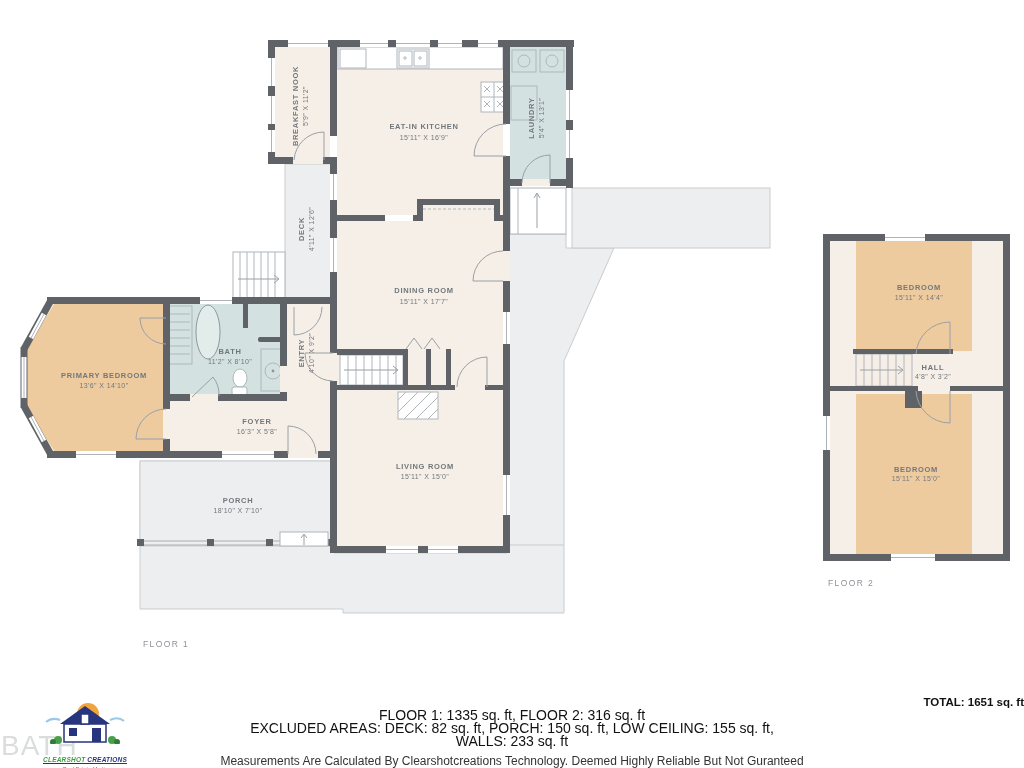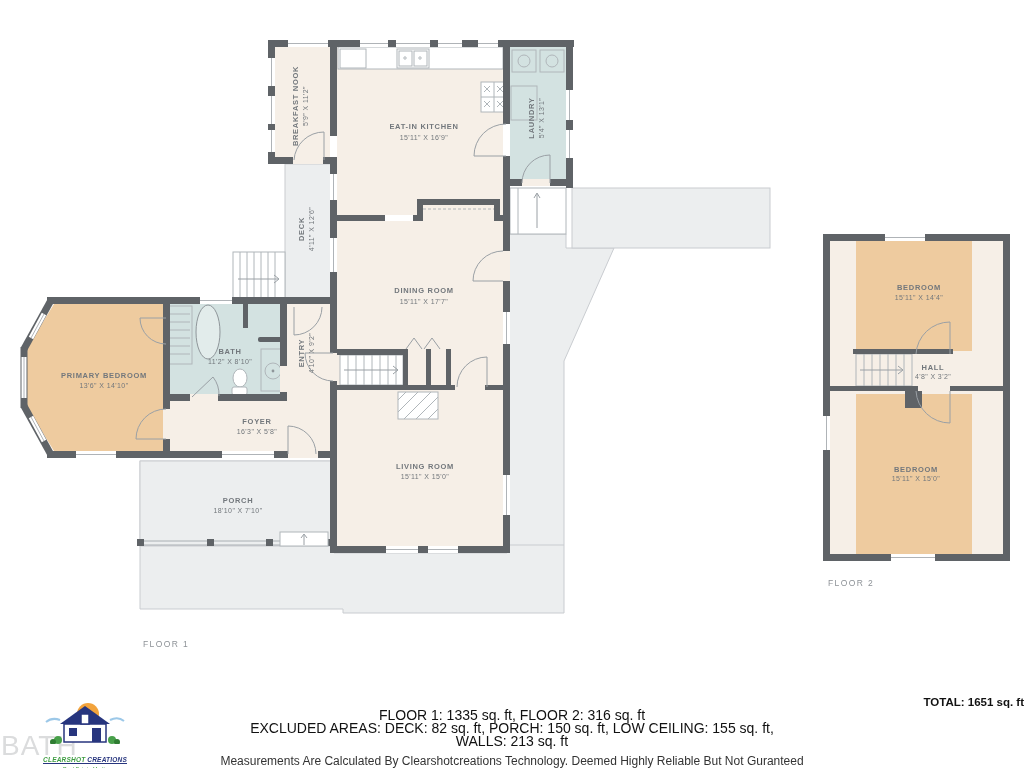--- a/index.html
+++ b/index.html
@@ -340,21 +340,21 @@
     </g>
     <text class="floor-label" x="828" y="570">FLOOR 2</text>
   </g>
 </svg>
 
 
 <div class="summary">
   <div class="l1">TOTAL: 1651 sq. ft</div>
   <div class="ln">FLOOR 1: 1335 sq. ft, FLOOR 2: 316 sq. ft</div>
   <div class="ln">EXCLUDED AREAS: DECK: 82 sq. ft, PORCH: 150 sq. ft, LOW CEILING: 155 sq. ft,</div>
-  <div class="ln">WALLS: 213 sq. ft</div>
+  <div class="ln">WALLS: 233 sq. ft</div>
   <div class="disc">Measurements Are Calculated By Clearshotcreations Technology. Deemed Highly Reliable But Not Guranteed</div>
 </div>
 
 
 <div class="watermark">BATH</div>
 
 
 <div class="logo">
   <svg width="90" height="44" viewBox="0 0 90 44">
     <circle cx="48" cy="14" r="11" fill="#f2a33c"></circle>

